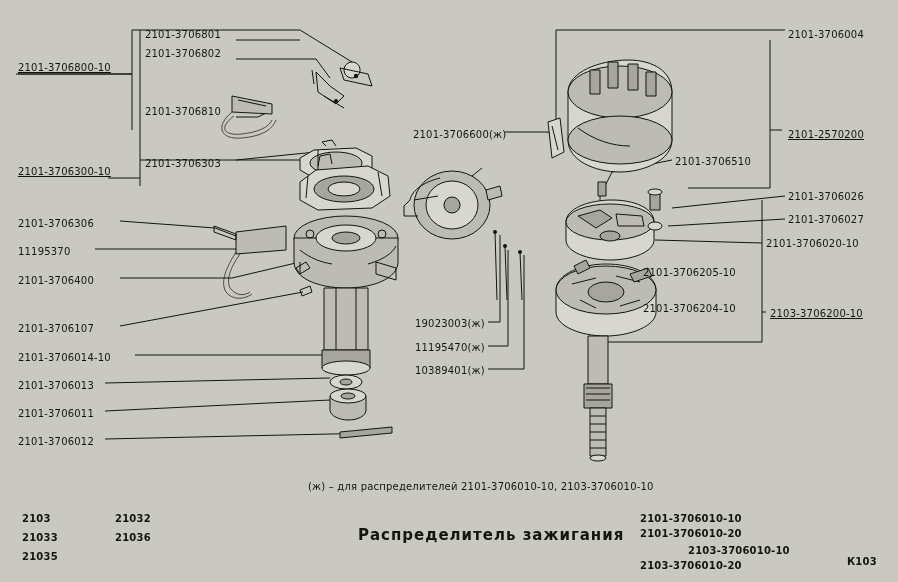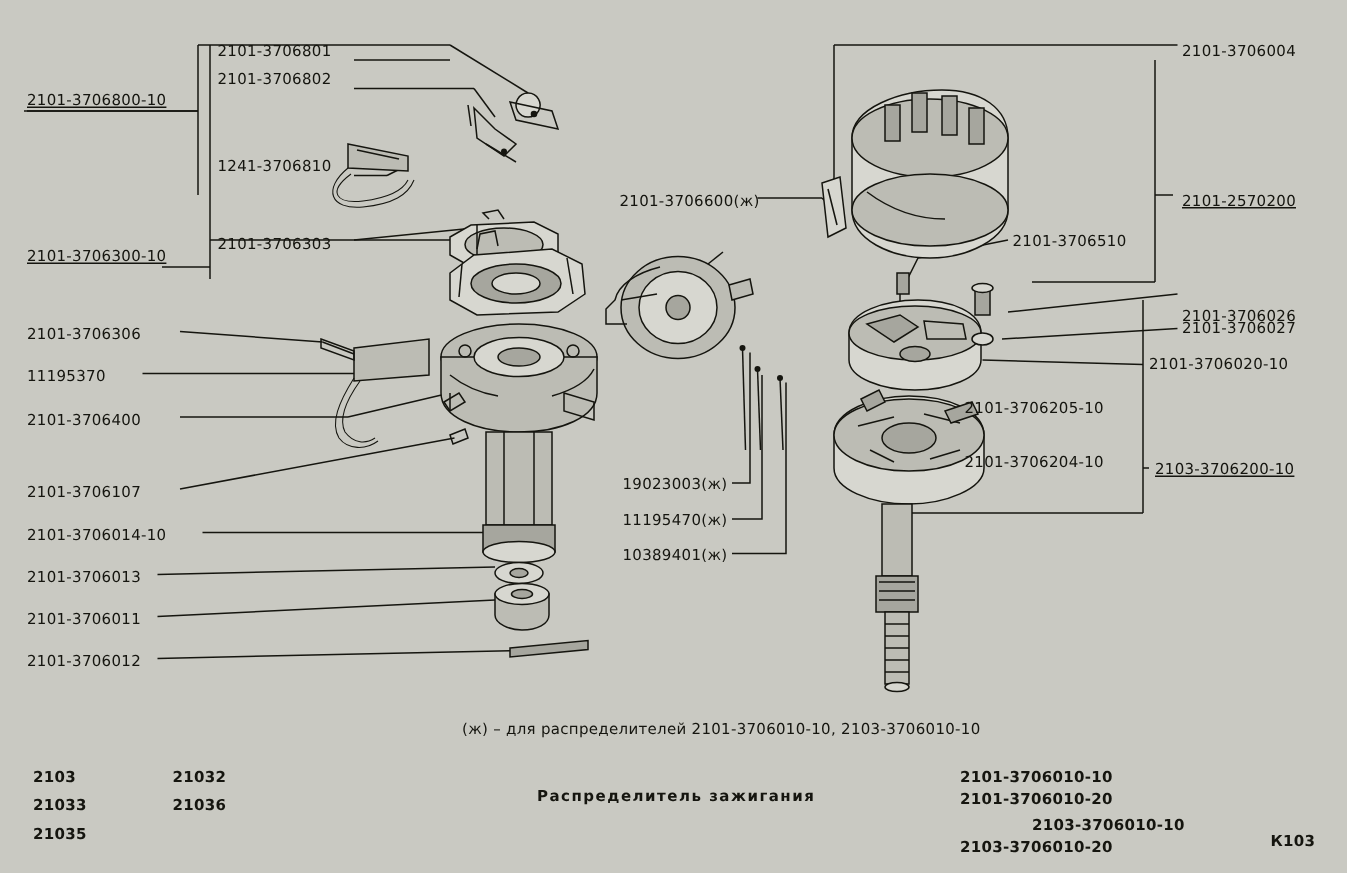--- a/index.html
+++ b/index.html
@@ -23,21 +23,21 @@
     white-space: nowrap;
     letter-spacing: 0.2px;
   }
   .lbl.u {
     text-decoration: underline;
   }
   .lbl.bold {
     font-weight: bold;
   }
   .lbl.big {
-    font-size: 10px;
+    font-size: 15px;
     letter-spacing: 1px;
   }
   svg.overlay {
     position: absolute;
     left: 0; top: 0;
     width: 898px;
     height: 582px;
   }
   .ln { stroke: #15150f; stroke-width: 1; fill: none; }
   .pt { fill: #15150f; }
@@ -226,21 +226,21 @@
     <path class="part-fill-m" d="M590 408 L590 456 L606 456 L606 408 Z"></path>
     <path class="part-stroke" d="M590 416 L606 416 M590 424 L606 424 M590 432 L606 432 M590 440 L606 440 M590 448 L606 448"></path>
     <ellipse class="part-fill-l" cx="598" cy="458" rx="8" ry="3"></ellipse>
     <path class="part-stroke" d="M586 388 L610 388 M586 394 L610 394 M586 400 L610 400"></path>
 
   </svg>
 
   <div class="lbl" style="left:145px; top:29px;">2101-3706801</div>
   <div class="lbl" style="left:145px; top:48px;">2101-3706802</div>
   <div class="lbl u" style="left:18px; top:62px;">2101-3706800-10</div>
-  <div class="lbl" style="left:145px; top:106px;">1241-3706810</div>
+  <div class="lbl" style="left:145px; top:106px;">2101-3706810</div>
 
   <div class="lbl u" style="left:18px; top:166px;">2101-3706300-10</div>
   <div class="lbl" style="left:145px; top:158px;">2101-3706303</div>
 
   <div class="lbl" style="left:18px; top:218px;">2101-3706306</div>
   <div class="lbl" style="left:18px; top:246px;">11195370</div>
   <div class="lbl" style="left:18px; top:275px;">2101-3706400</div>
   <div class="lbl" style="left:18px; top:323px;">2101-3706107</div>
   <div class="lbl" style="left:18px; top:352px;">2101-3706014-10</div>
   <div class="lbl" style="left:18px; top:380px;">2101-3706013</div>
@@ -248,21 +248,21 @@
   <div class="lbl" style="left:18px; top:436px;">2101-3706012</div>
 
   <div class="lbl" style="left:413px; top:129px;">2101-3706600(ж)</div>
   <div class="lbl" style="left:415px; top:318px;">19023003(ж)</div>
   <div class="lbl" style="left:415px; top:342px;">11195470(ж)</div>
   <div class="lbl" style="left:415px; top:365px;">10389401(ж)</div>
 
   <div class="lbl" style="left:788px; top:29px;">2101-3706004</div>
   <div class="lbl u" style="left:788px; top:129px;">2101-2570200</div>
   <div class="lbl" style="left:675px; top:156px;">2101-3706510</div>
-  <div class="lbl" style="left:788px; top:206px;">2101-3706026</div>
+  <div class="lbl" style="left:788px; top:191px;">2101-3706026</div>
   <div class="lbl" style="left:788px; top:214px;">2101-3706027</div>
   <div class="lbl" style="left:766px; top:238px;">2101-3706020-10</div>
   <div class="lbl" style="left:643px; top:267px;text-align:right;">2101-3706205-10</div>
   <div class="lbl" style="left:643px; top:303px;">2101-3706204-10</div>
   <div class="lbl u" style="left:770px; top:308px;">2103-3706200-10</div>
 
   <div class="lbl" style="left:308px; top:481px;">(ж) – для распределителей  2101-3706010-10, 2103-3706010-10</div>
 
   <div class="lbl bold" style="left:22px; top:513px;">2103</div>
   <div class="lbl bold" style="left:22px; top:532px;">21033</div>

